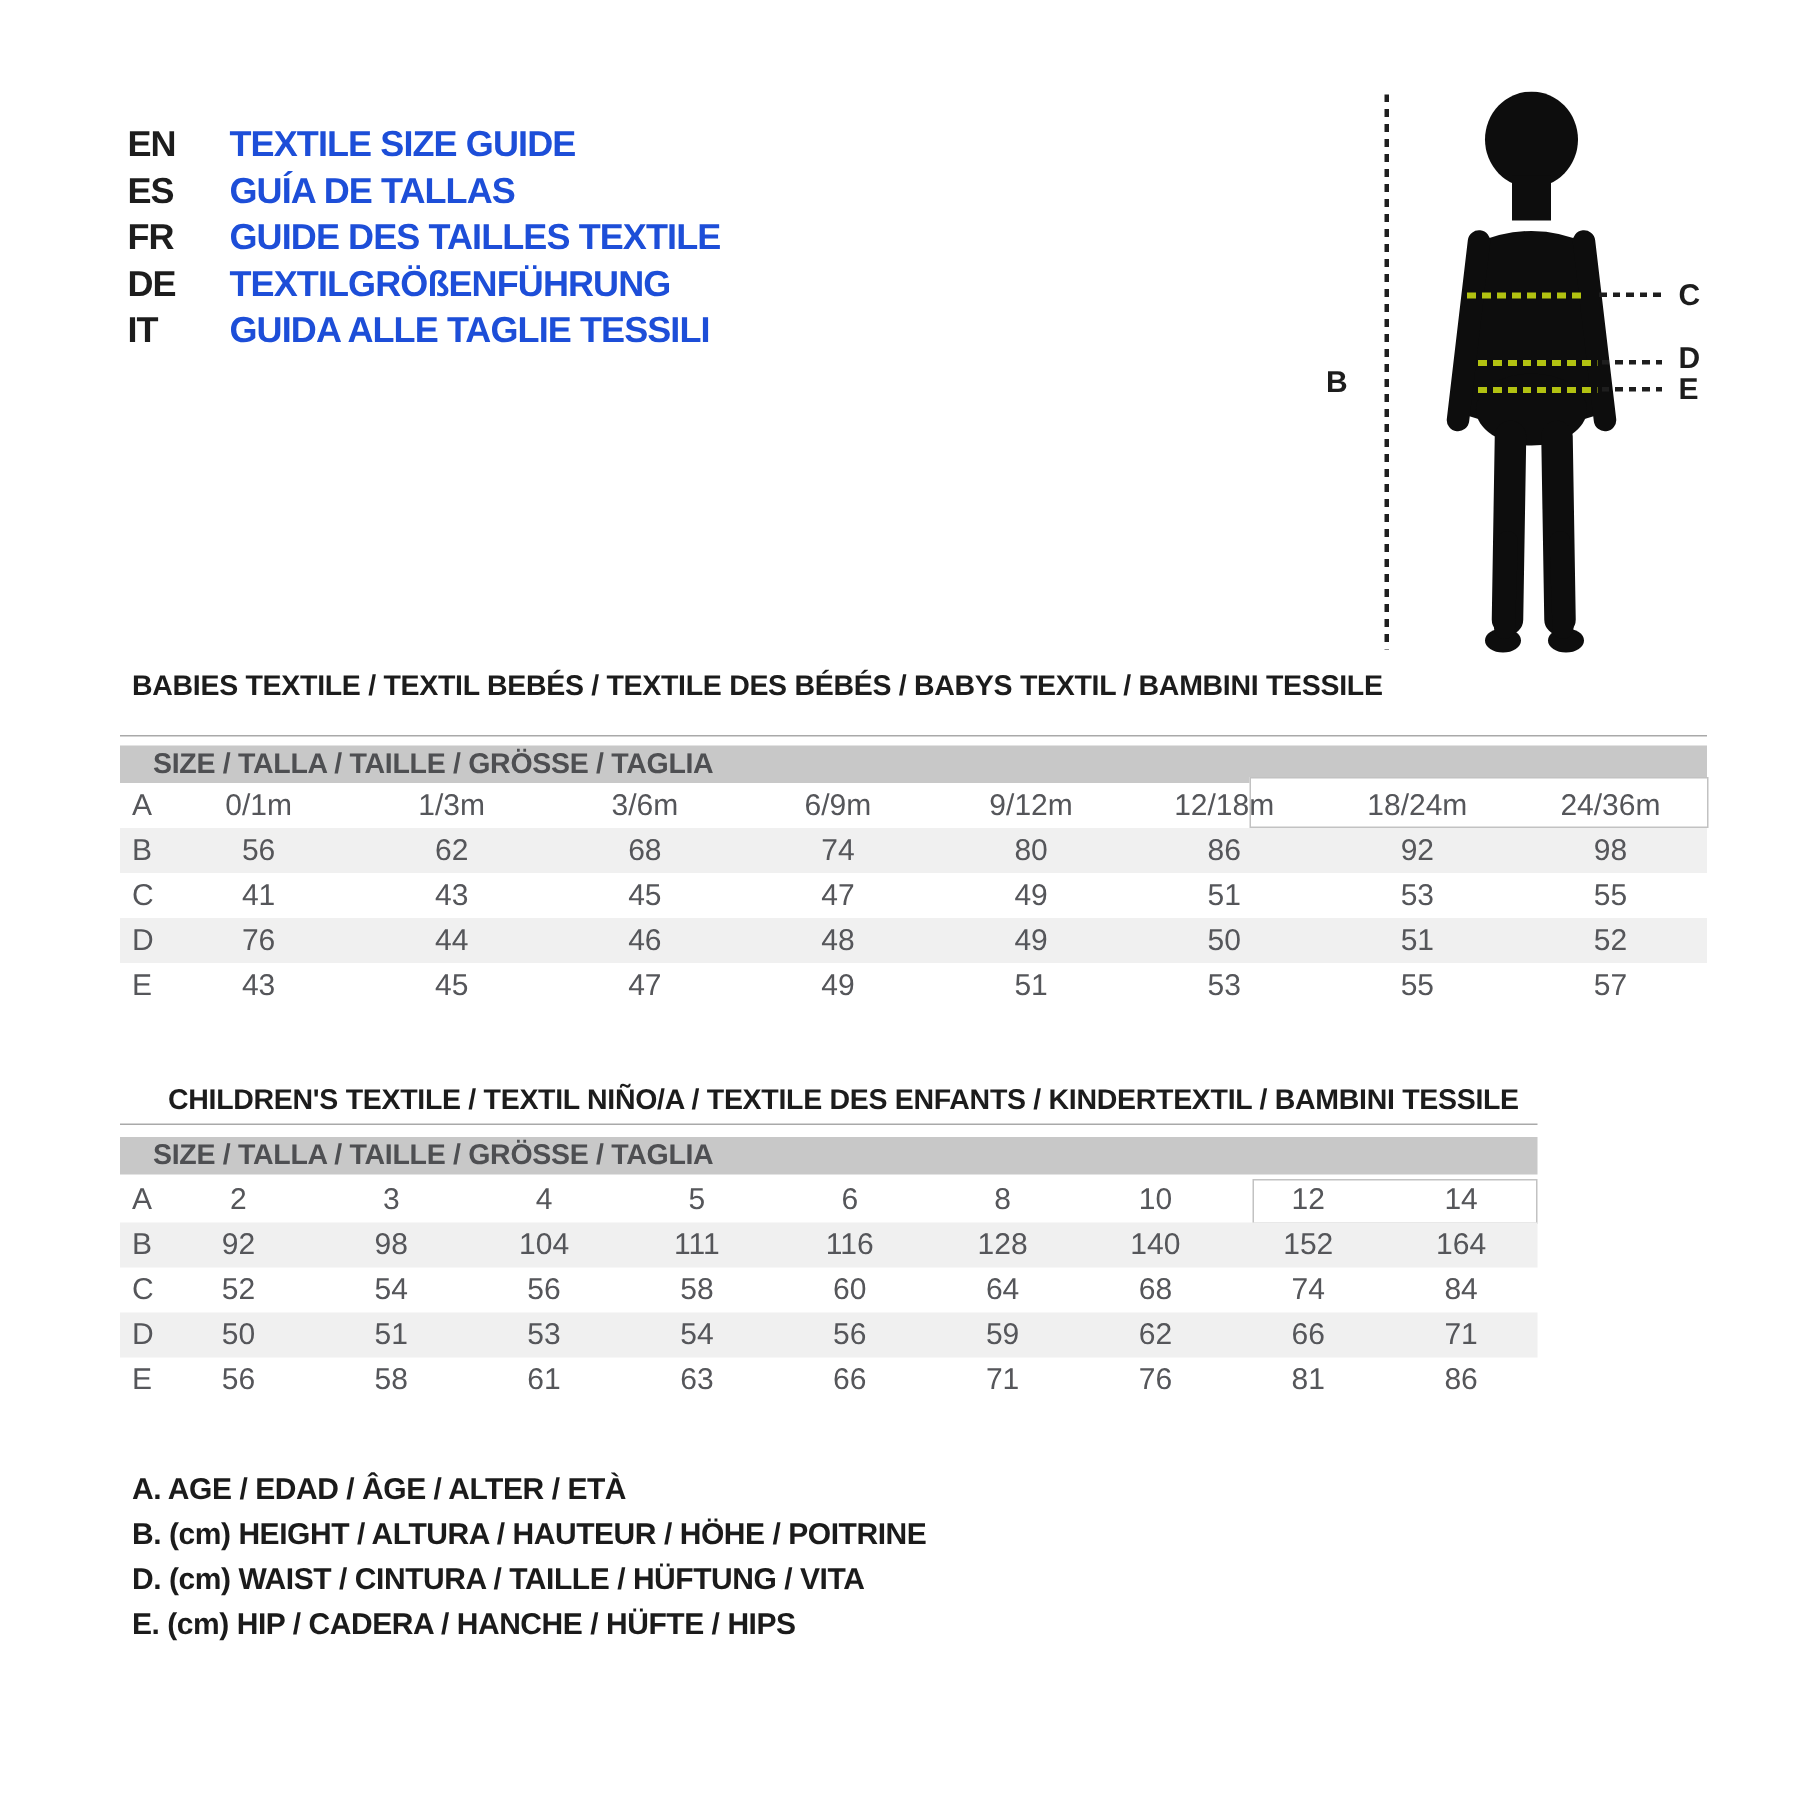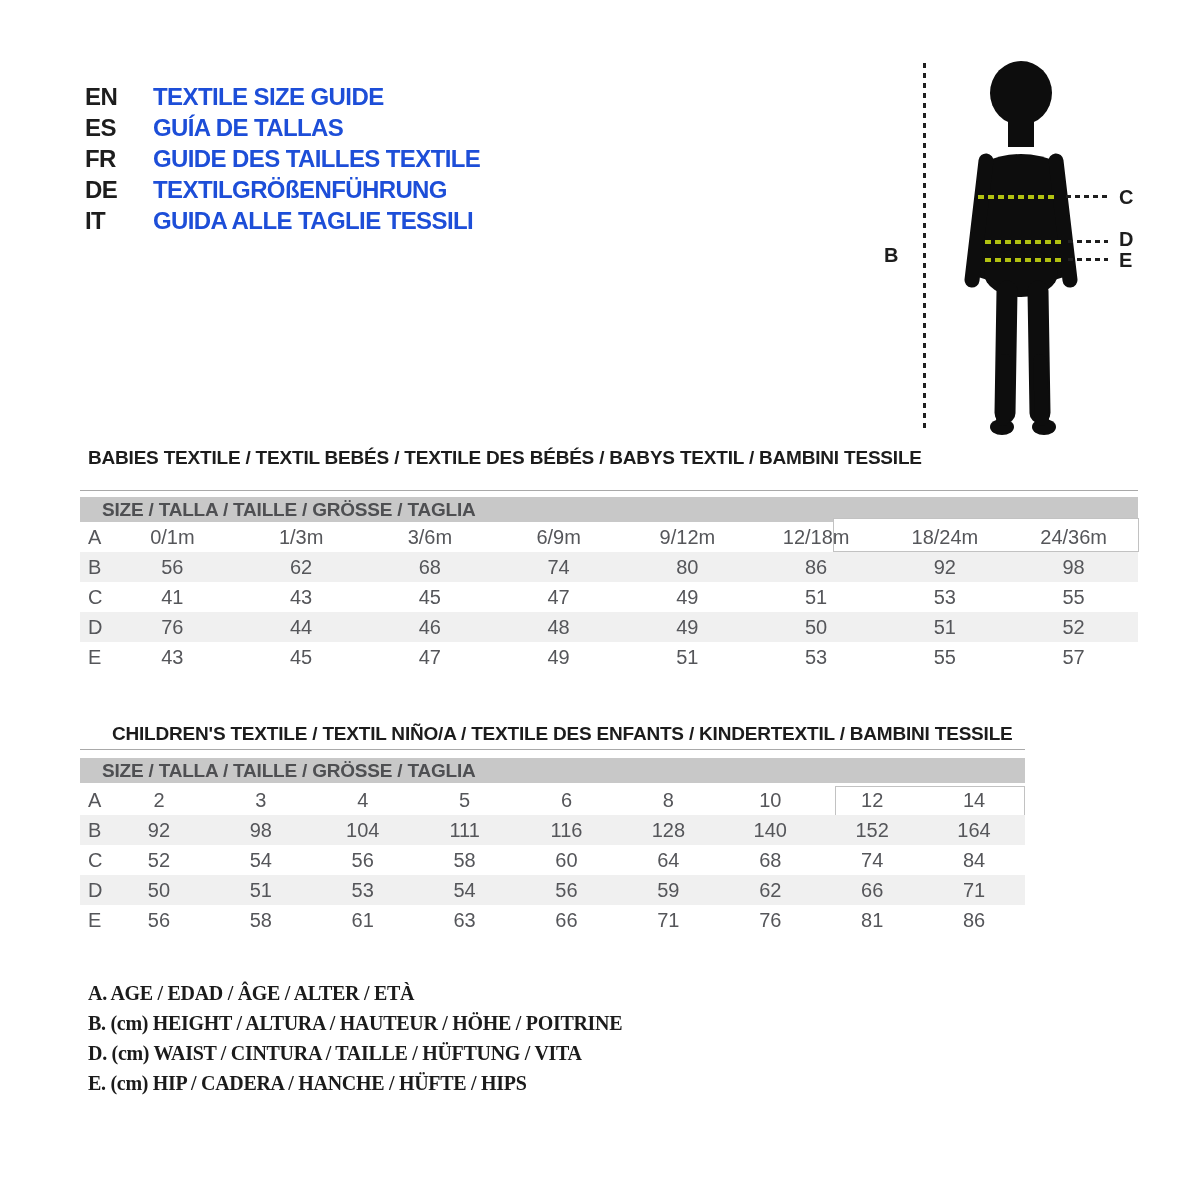--- a/index.html
+++ b/index.html
@@ -38,21 +38,21 @@
   .trow { display:grid; height:30px; align-items:center; }
   .cols8 { grid-template-columns:28px repeat(8,1fr); }
   .cols9 { grid-template-columns:28px repeat(9,1fr); }
   .trow.stripe { background:#f0f0f0; }
   .rlabel { padding-left:8px; font-size:20px; color:#55565a; }
   .cell { text-align:center; font-size:20px; color:#55565a; }
 
   
   .legend { position:absolute; left:88px; top:978px; }
   .legend-item { height:30px; line-height:30px; font-size:20px; font-weight:bold;
-    color:#1b1b1b; letter-spacing:-0.3px; white-space:nowrap;font-family:Liberation Serif, serif; }
+    color:#1b1b1b; letter-spacing:-0.3px; white-space:nowrap; }
 </style>
 </head>
 <body>
 
 <div class="canvas">
 
   <div class="lang-block">
       <div class="lang-row">
         <span class="lang-code">EN</span>
         <span class="lang-label">TEXTILE SIZE GUIDE</span>

